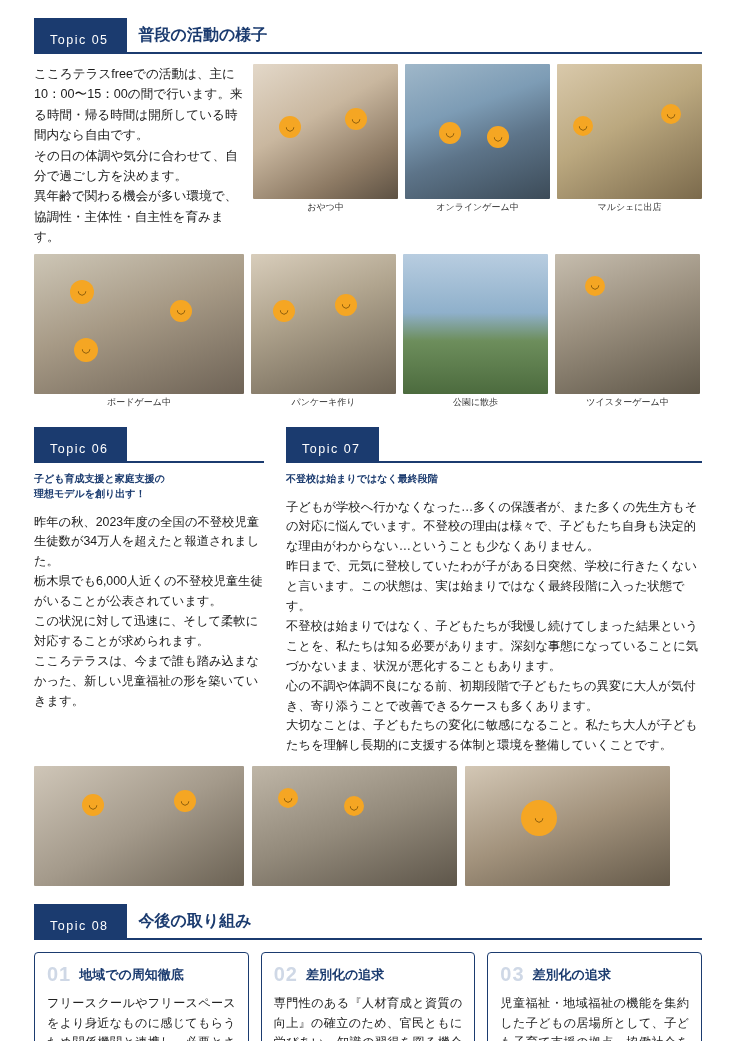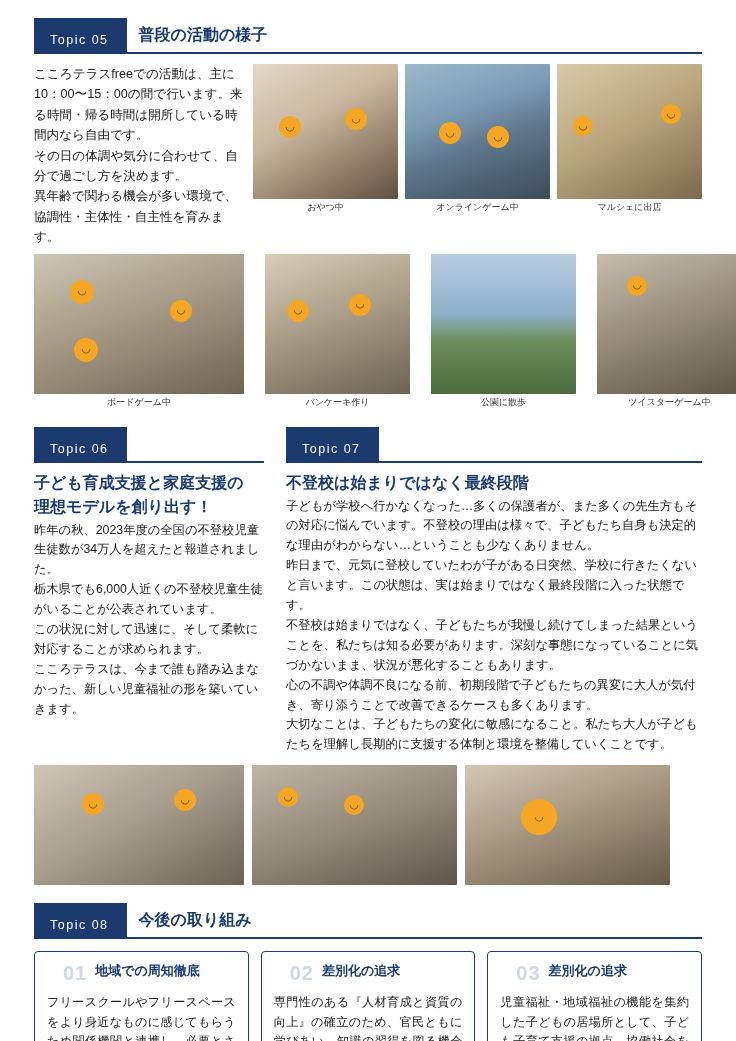--- a/index.html
+++ b/index.html
@@ -35,21 +35,21 @@
   
   .t05-row { display: flex; gap: 10px; margin-top: 10px; }
   .t05-text {
     width: 215px; font-size: 12.6px; line-height: 1.62; color: #1a1a1a;
   }
   .t05-photos { display: flex; gap: 7px; flex: 1; }
   .ph { position: relative; }
   .ph .img { position: relative; overflow: hidden; border-radius: 1px; }
   .cap { text-align: center; font-size: 9px; color: #333; margin-top: 2px; }
 
-  .photo-row2 { display: flex; gap: 21px; margin-top: 6px; }
+  .photo-row2 { display: flex; gap: 7px; margin-top: 6px; }
 
   
   .img { background: #b9b1a4; }
   .p1 { background: linear-gradient(160deg,#9fb7c9 0%,#7d9cb5 35%,#5d7489 60%,#3c4b58 100%); }
   .p2 { background: linear-gradient(150deg,#e3d8c9 0%,#c9b79f 40%,#8d7a64 75%,#5d5143 100%); }
   .p3 { background: linear-gradient(150deg,#d9c9ab 0%,#bba87f 45%,#7b6a4c 100%); background:linear-gradient(150deg,#d9c9ab 0%,#bba87f 45%,#7b6a4c 100%); }
   .p4 { background: linear-gradient(160deg,#cdc6b6 0%,#a79a86 45%,#6e6356 100%); }
   .p5 { background: linear-gradient(160deg,#d8cdbb 0%,#b0a48e 40%,#6d6354 100%); }
   .p6 { background: linear-gradient(180deg,#b8cde0 0%,#8fb0cb 42%,#6d8e5c 62%,#4c6b3e 100%); }
   .p7 { background: linear-gradient(160deg,#c6bdae 0%,#9a8f7e 45%,#5f5749 100%); }
@@ -63,32 +63,32 @@
     border-radius: 50%;
     display: flex; align-items: center; justify-content: center;
     color: #5a3a00; font-size: 10px; line-height: 1;
   }
   .emoji::before { content: "◡"; font-size: 11px; transform: translateY(-1px); }
 
   
   .two-col { display: flex; gap: 22px; margin-top: 18px; }
   .col6 { width: 230px; }
   .col7 { flex: 1; }
-  .sub-ttl { color:#1b3b6f; font-weight: bold; font-size: 16px; line-height:1.5; margin: 8px 0 2px; }
+  .sub-ttl { color:#1b3b6f; font-weight: bold; font-size: 10px; line-height:1.5; margin: 8px 0 12px; }
   .body-txt { font-size: 12.3px; line-height: 1.62; color:#1a1a1a; }
 
   .t0607-photos { display:flex; gap: 8px; margin-top: 10px; }
 
   
   .cards { display: flex; gap: 12px; margin-top: 12px; }
   .card {
     flex: 1; border: 1.5px solid #1b3b6f; border-radius: 4px;
     padding: 10px 12px 12px;
   }
-  .card-head { display: flex; align-items: flex-start; gap: 8px; margin-left: 16px; }
+  .card-head { display: flex; align-items: center; gap: 8px; }
   .card-num { color: #cfd8e6; font-size: 20px; font-weight: bold; letter-spacing: .05em; }
   .card-ttl { color: #1b3b6f; font-weight: bold; font-size: 13px; }
   .card-body { font-size: 12.1px; line-height: 1.62; margin-top: 8px; text-align: justify; }
 </style>
 </head>
 <body>
 
 <div class="page">
 
   <div class="topic-bar">

